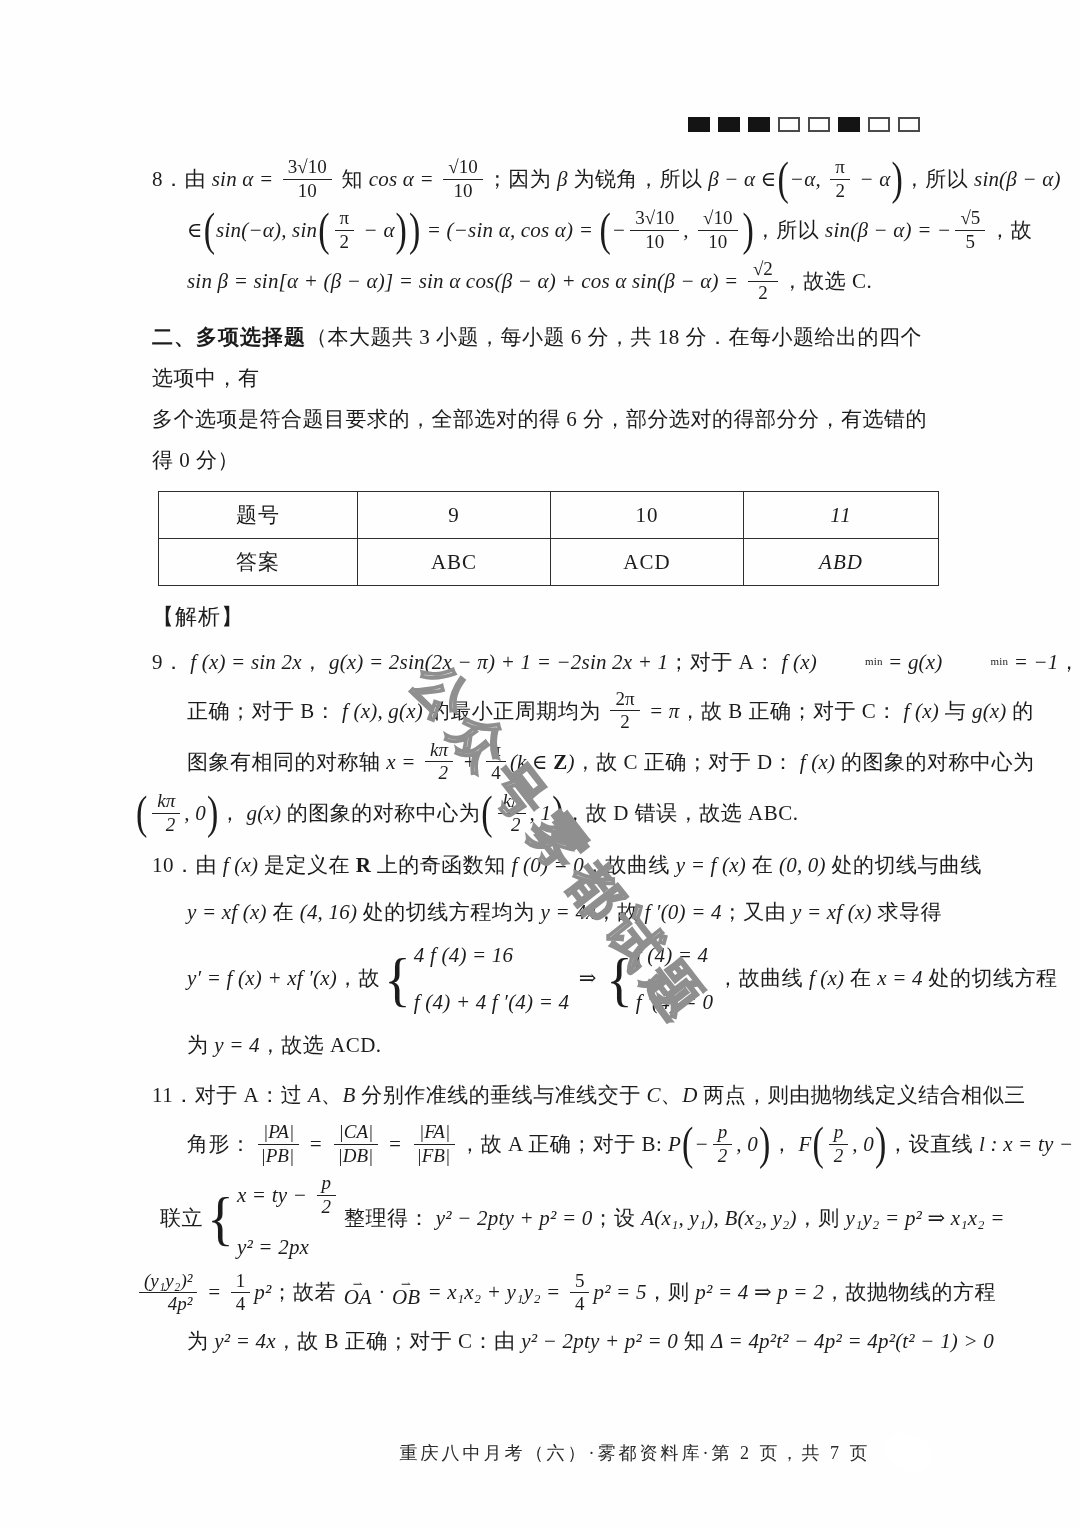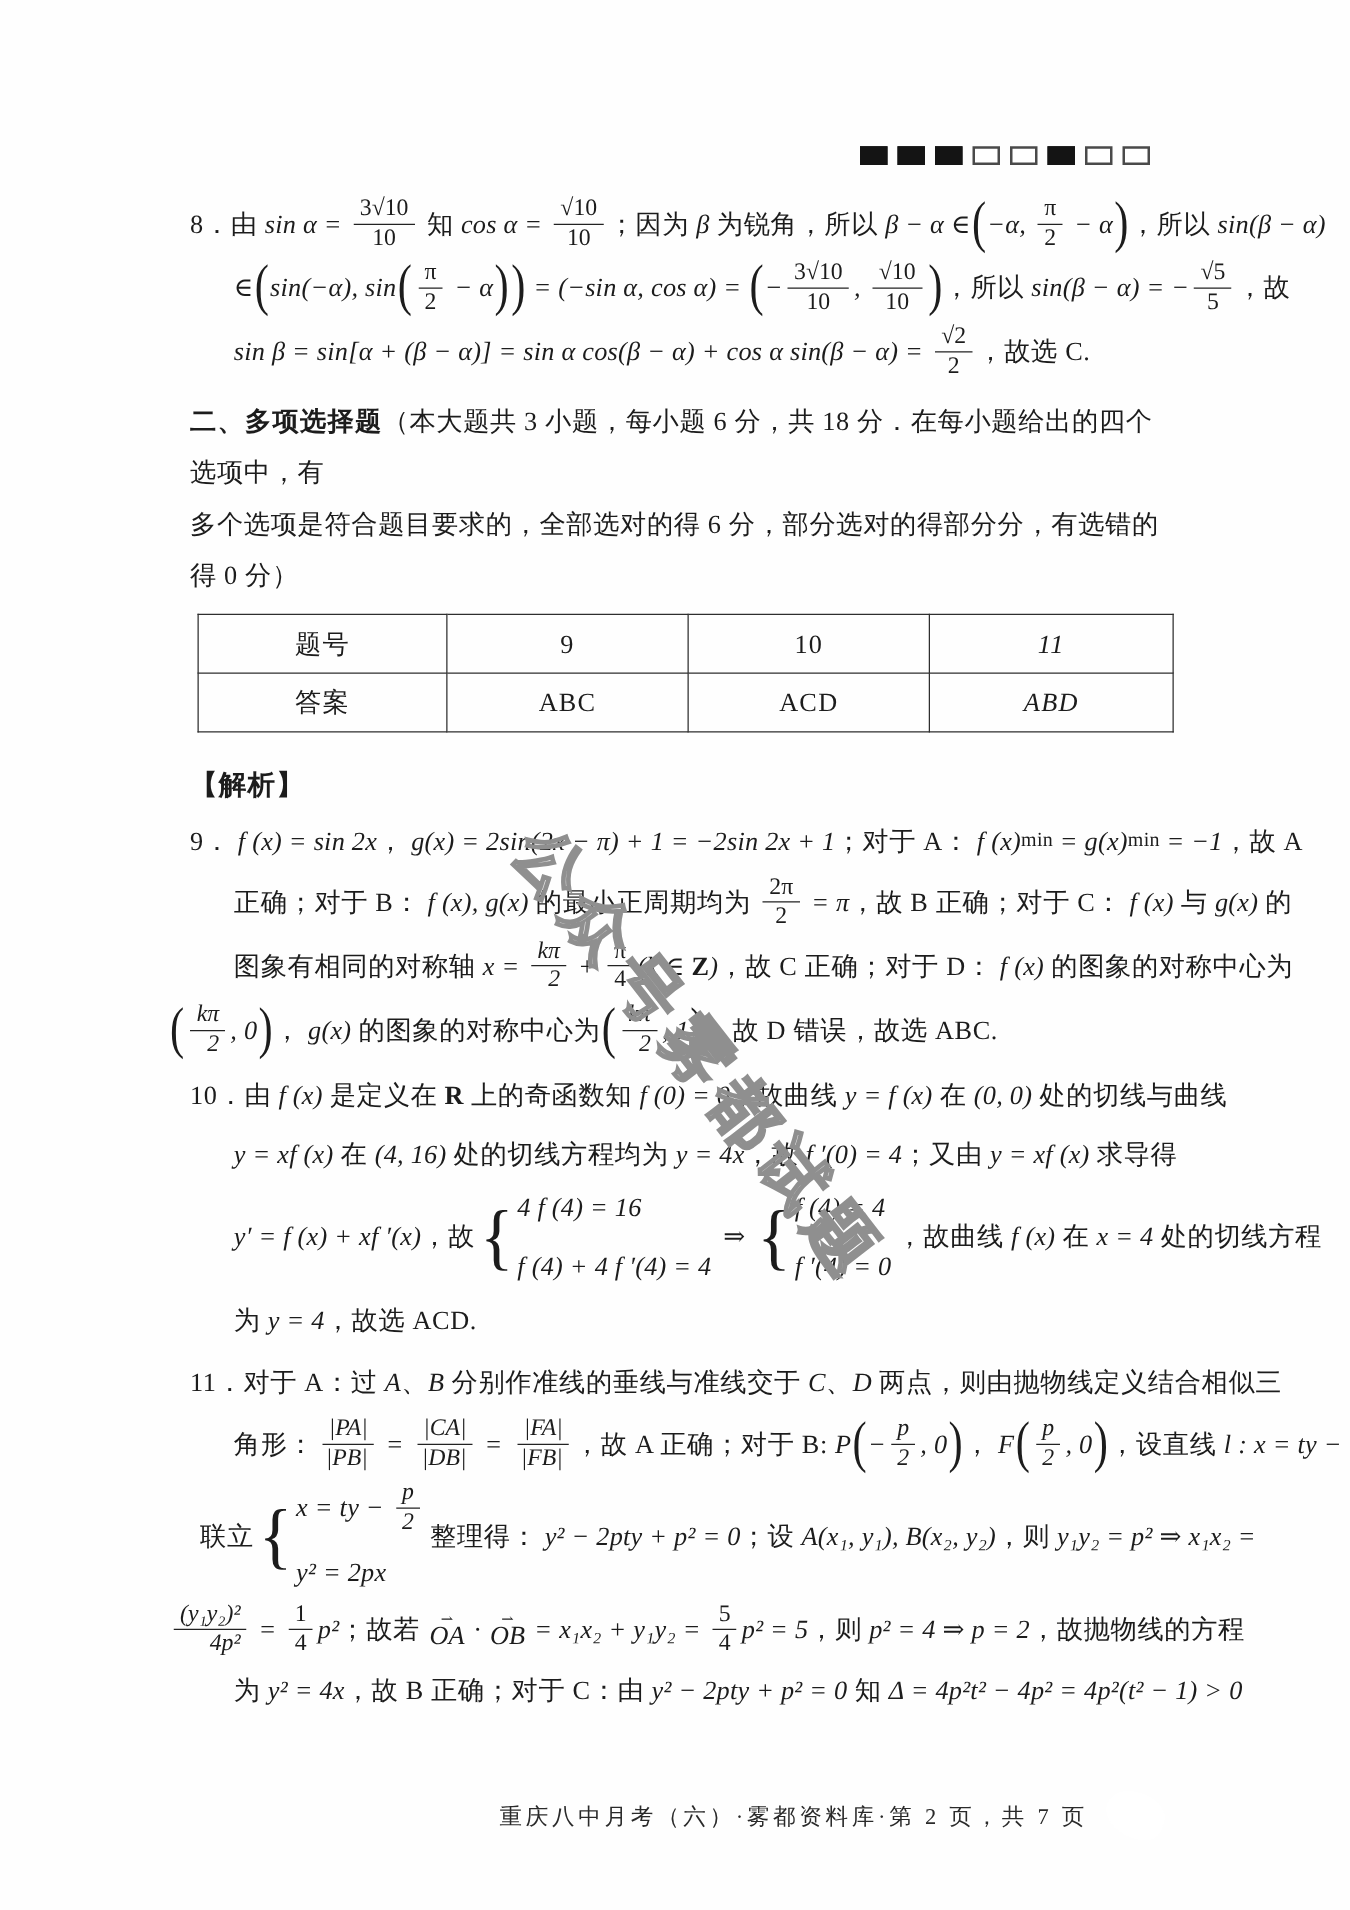--- a/index.html
+++ b/index.html
@@ -22,21 +22,21 @@
   .mline{display:flex;align-items:center;flex-wrap:nowrap;margin:7px 0;min-height:40px;white-space:pre;}
   .para .mline{margin-left:35px;}
   .para .mline:first-child{margin-left:0;}
   .p9 .mline:nth-child(4){margin-left:-17px;}
   .p11 .mline:nth-child(3){margin-left:8px;}
   .p11 .mline:nth-child(4){margin-left:-17px;}
 
   .cn{letter-spacing:.5px;}
   .mth{font-style:italic;letter-spacing:.2px;}
   b.mth{font-style:normal;font-weight:bold;}
-  sub.mth{font-style:normal;font-size:16px;}
+  sub.mth{font-style:normal;font-size:11px;margin-left:48px;}
 
   .frac{display:inline-flex;flex-direction:column;align-items:center;justify-content:center;
         margin:0 4px;line-height:1.08;vertical-align:middle;}
   .frac .num{padding:0 5px 1px 5px;border-bottom:1.6px solid #222;font-size:19px;text-align:center;}
   .frac .den{padding:1px 5px 0 5px;font-size:19px;text-align:center;}
   .frac.lit{font-style:italic;align-items:flex-end;}
 
   .bigp{display:inline-block;font-size:34px;font-weight:300;transform:scaleY(1.35);
         margin:0 1px;line-height:1;}
 
@@ -48,29 +48,29 @@
   .vec{display:inline-flex;flex-direction:column;align-items:center;line-height:.8;margin:0 2px;}
   .vec .vecarrow{font-size:12px;line-height:.7;}
   .vec .vectxt{font-style:italic;}
 
   
   .heading{margin:14px 0 10px 0;}
   .hline{line-height:1.95;letter-spacing:.5px;}
   .hline b{letter-spacing:1px;}
 
   
-  table.ans{border-collapse:collapse;margin:8px 0 25px 6px;table-layout:fixed;}
+  table.ans{border-collapse:collapse;margin:8px 0 14px 6px;table-layout:fixed;}
   table.ans td{border:1.6px solid #2e2e2e;text-align:center;height:44px;
                font-size:21px;letter-spacing:1px;}
   table.ans td:nth-child(1){width:196px;}
   table.ans td:nth-child(2){width:190px;}
   table.ans td:nth-child(3){width:190px;}
   table.ans td:nth-child(4){width:192px;font-style:italic;}
 
-  .analysis{font-weight:bold;font-size:22px;margin:6px 0 8px 0;letter-spacing:1px;}
+  .analysis{font-weight:normal;font-size:22px;margin:6px 0 8px 0;letter-spacing:1px;}
 
   
   .watermark{
     position:absolute;left:452px;top:648px;z-index:6;pointer-events:none;
     font-size:54px;font-weight:700;letter-spacing:9px;white-space:nowrap;
     transform:rotate(52deg);transform-origin:0 0;
     color:rgba(130,130,130,0.18);
     -webkit-text-stroke:2px #8f8f8f;
   }
 

